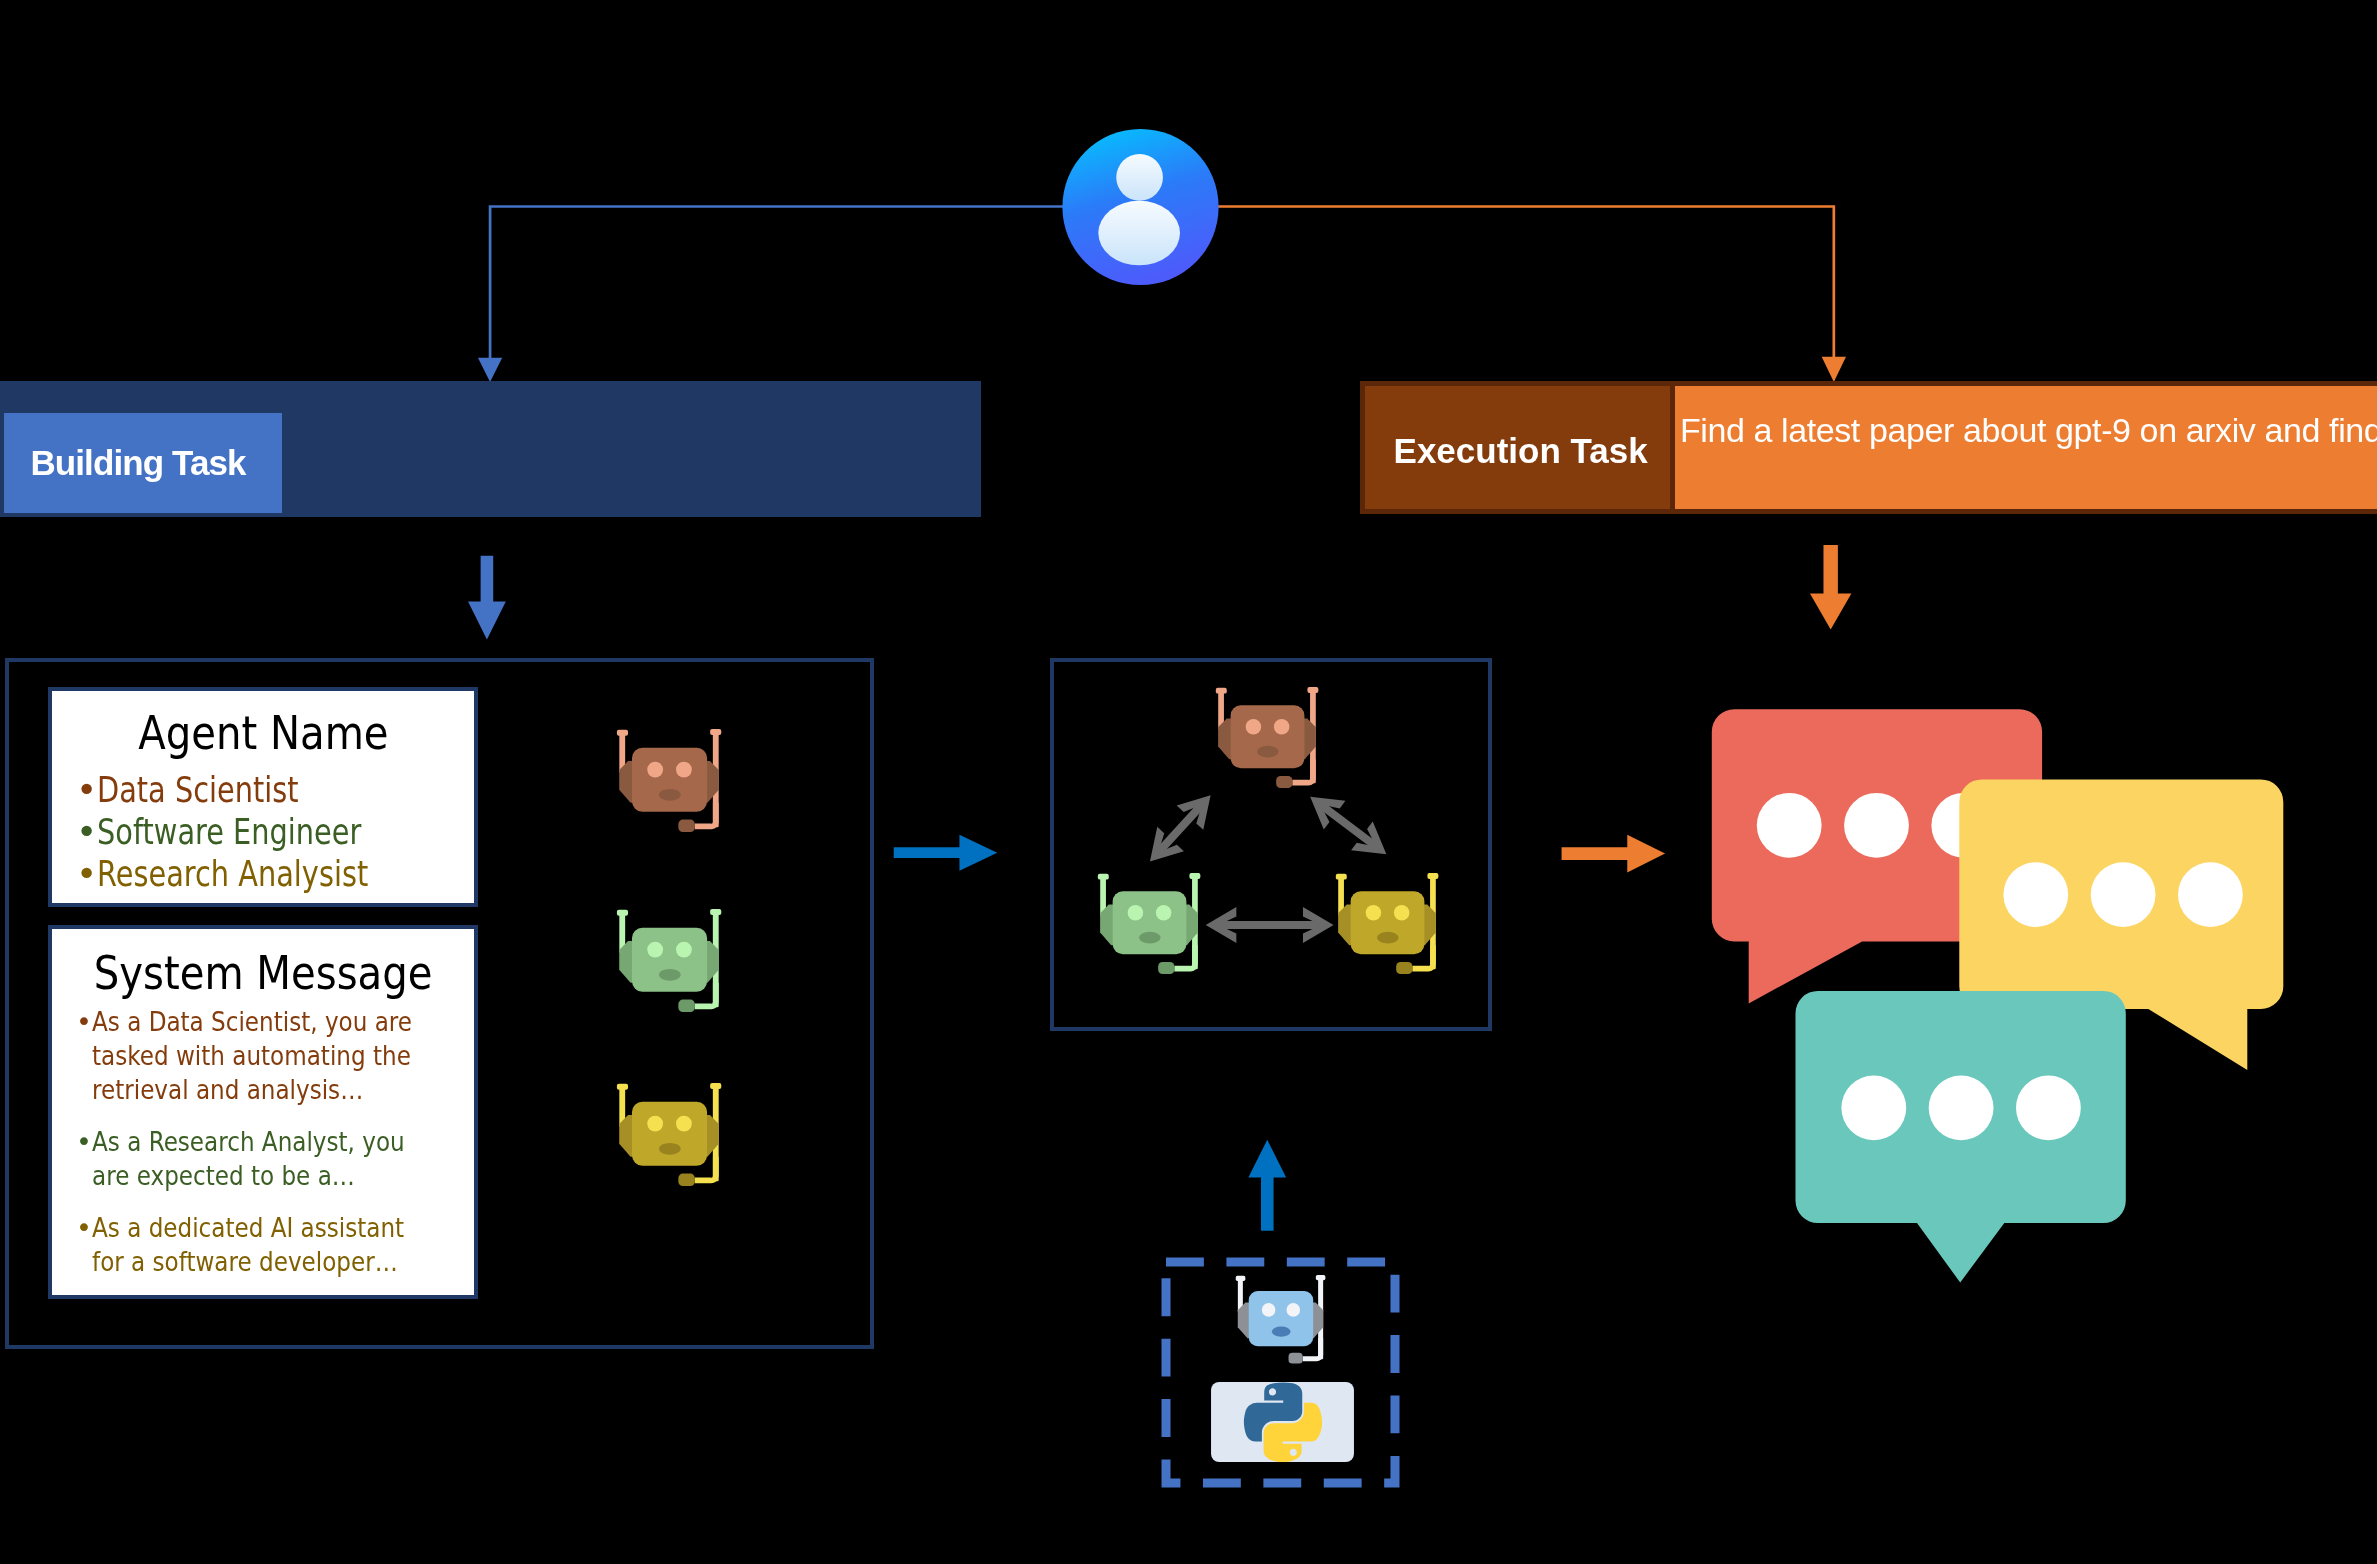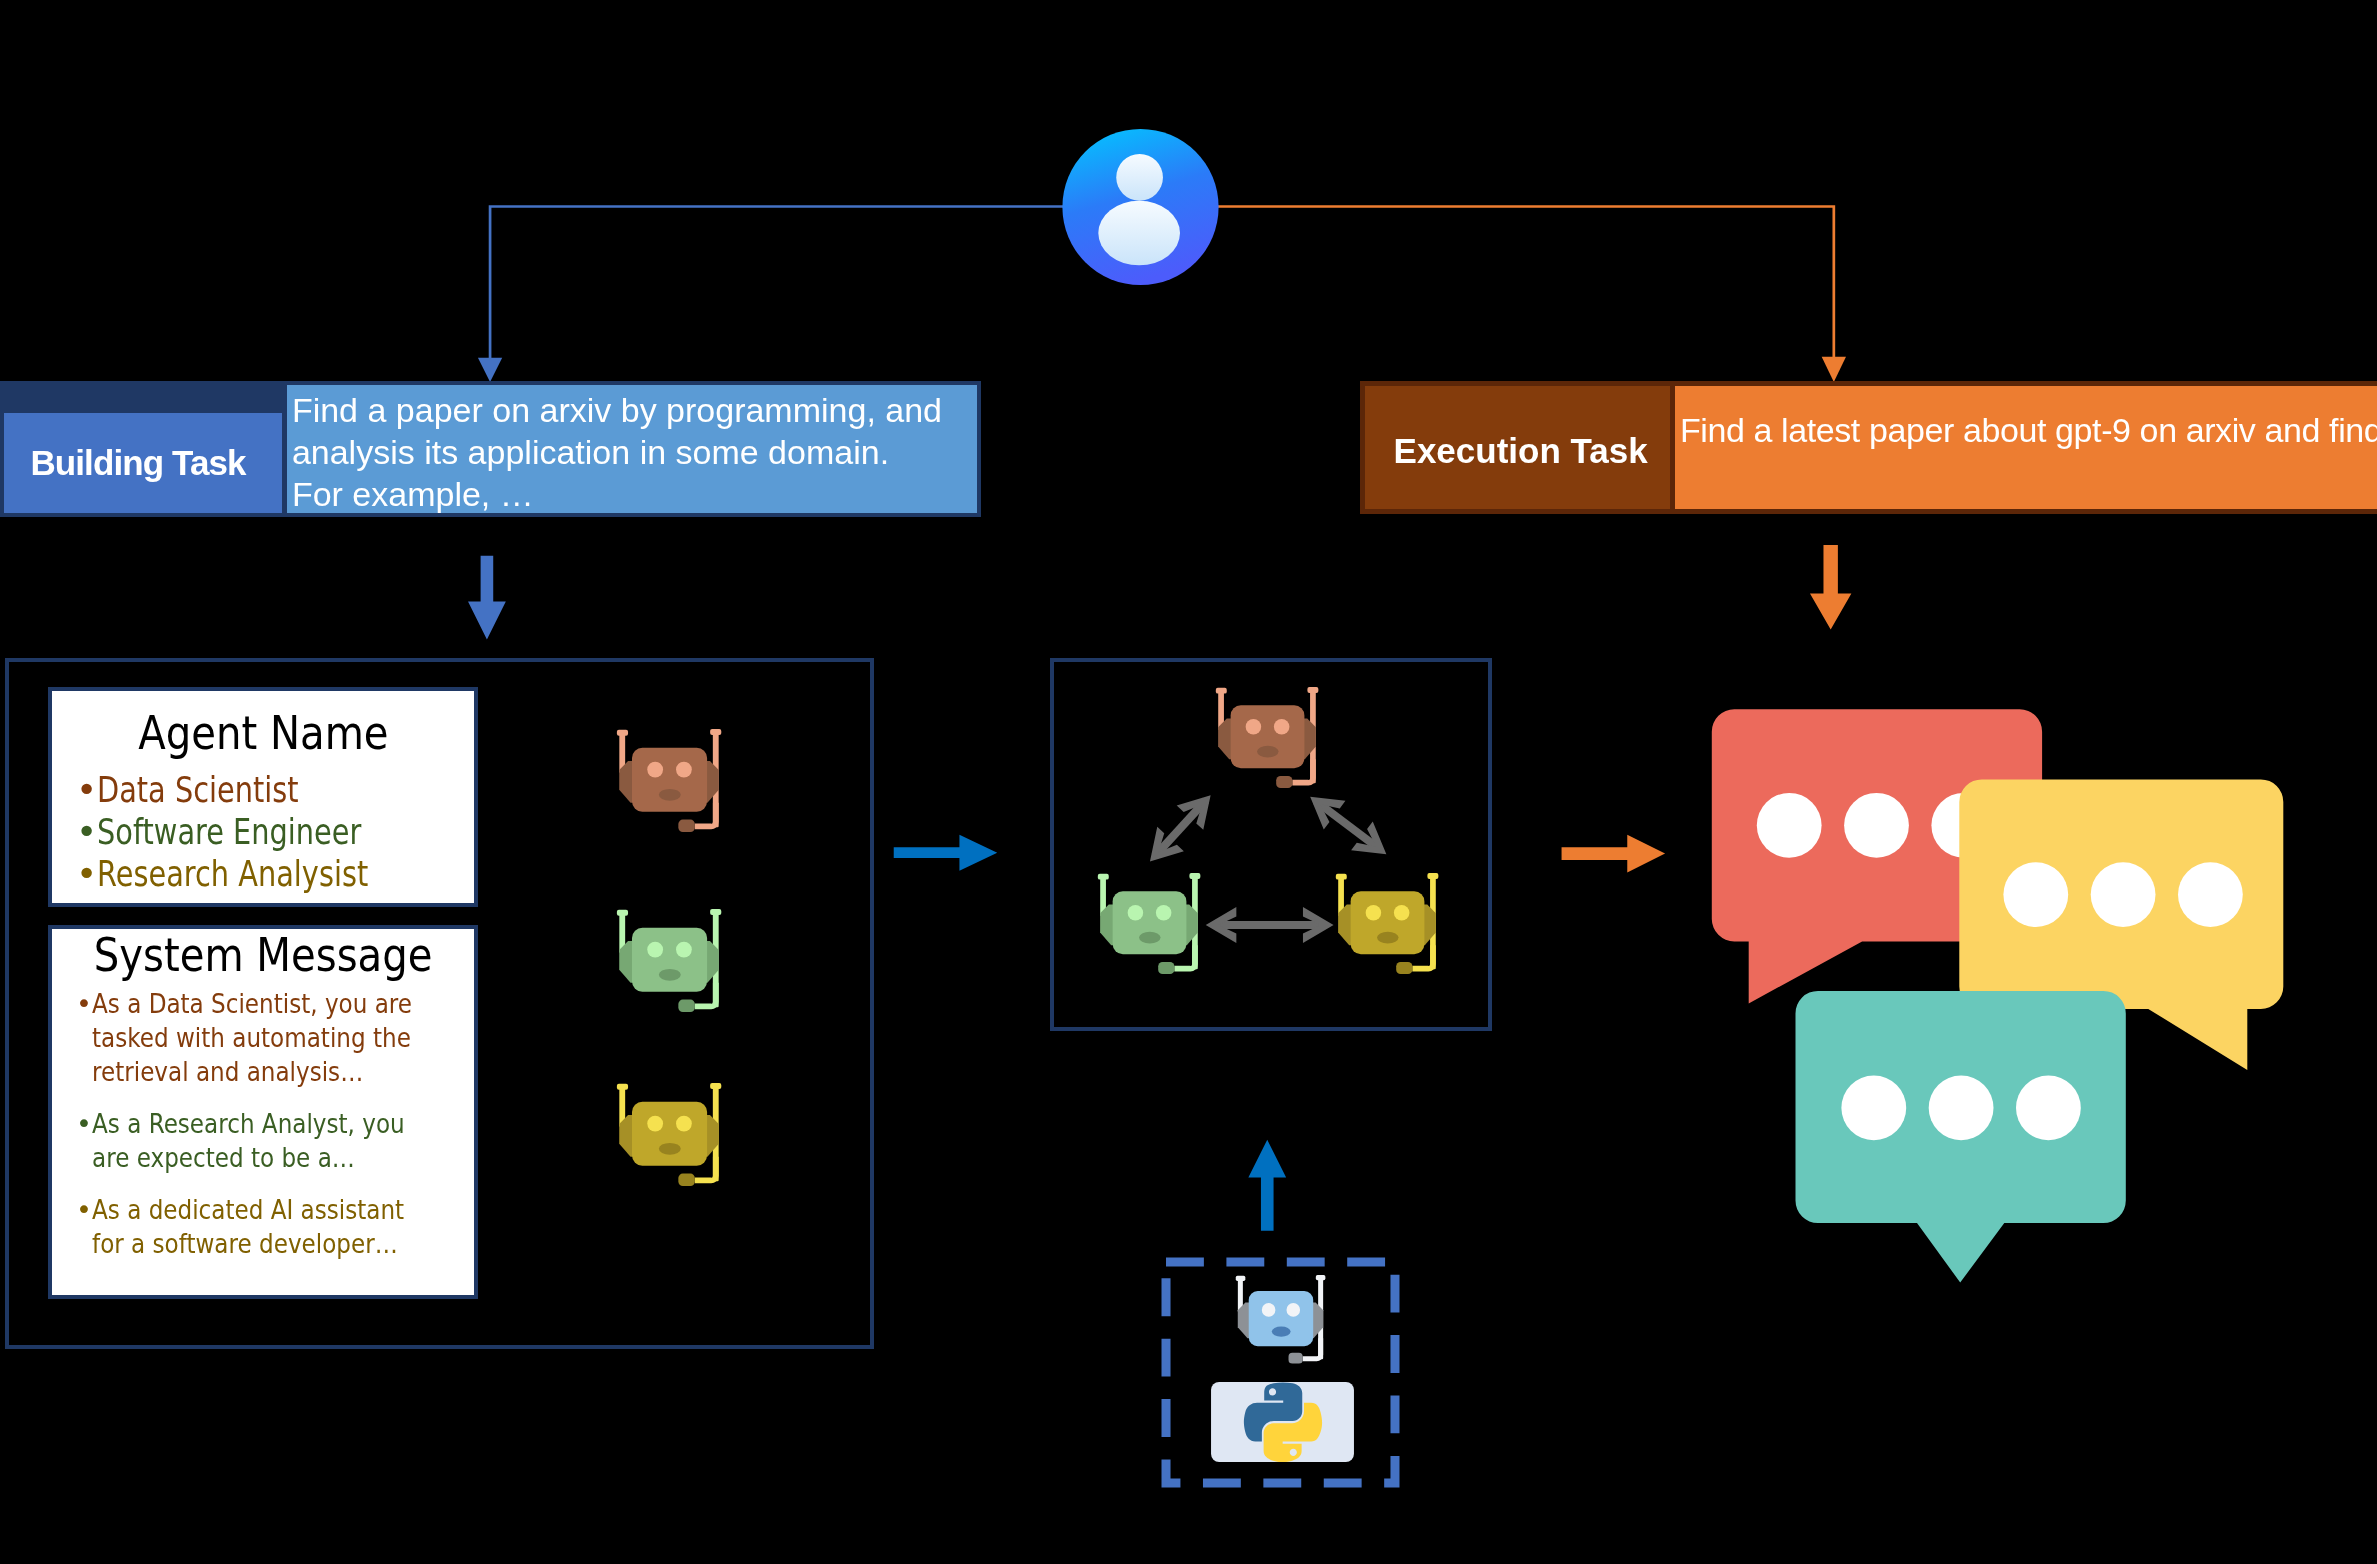--- a/index.html
+++ b/index.html
@@ -66,25 +66,20 @@
     <circle cx="86" cy="55" r="26" fill="url(#avPerson2)"></circle>
     <ellipse cx="85.5" cy="117" rx="45.5" ry="36" fill="url(#avPerson2)"></ellipse>
   </g>
 </svg>
 
 <div class="taskbar" style="left:0px;top:381px;width:981px;height:136px;border:4.5px solid #1f3864;background:#1f3864;">
   <div class="task-label" style="width:278px;background:#4472c4;font-size:35px;letter-spacing:-0.9px;padding-right:10px;box-sizing:border-box;margin-top:28px;">
     <span>Building Task</span>
   </div>
   <div style="width:4.5px;background:#1f3864;"></div>
-  <div class="task-body" style="flex:1;background:#5b9bd5;font-size:34px;line-height:42px;padding:3.6px 0 0 5.4px;">
-    <div>Find a paper on arxiv by programming, and</div>
-    <div>analysis its application in some domain.</div>
-    <div>For example, …</div>
-  </div>
 </div>
 
 <div class="taskbar" style="left:1360px;top:381px;width:1087px;height:133px;border:5.4px solid #5c2608;background:#5c2608;">
   <div class="task-label" style="width:305px;background:#843c0c;font-size:35px;letter-spacing:0px;padding:7.2px 0 0 6.3px;box-sizing:border-box;">
     <span>Execution Task</span>
   </div>
   <div style="width:5.4px;background:#5c2608;"></div>
   <div class="task-body" style="flex:1;background:#ed7d31;font-size:34px;line-height:42px;padding:23.4px 0 0 4.5px;letter-spacing:-0.4px;">
     <div>Find a latest paper about gpt-9 on arxiv and find</div>
   </div>
@@ -112,21 +107,21 @@
       <span class="cx" style="transform:scaleX(.80)">Software Engineer</span>
     </li>
     <li style="color:#806000;">
       <span class="bl">•</span>
       <span class="cx" style="transform:scaleX(.80)">Research Analysist</span>
     </li>
   </ul>
 </div>
 
 <div class="whitebox" style="left:48px;top:925px;width:430px;height:374px;border:4.5px solid #1f3864;">
-  <div class="wb-title" style="font-size:47px;line-height:52px;"><span class="cxc">System Message</span></div>
+  <div class="wb-title" style="font-size:47px;line-height:52px;margin-top:18px;"><span class="cxc">System Message</span></div>
   <ul class="bullets" style="font-size:27px;line-height:34px;margin-top:6.3px;padding-left:24px;white-space:nowrap;">
     <li style="color:#843c0c;margin-bottom:18px;">
       <span class="bl">•</span>
       <span>
         <span class="cx">As a Data Scientist, you are</span><br>
         <span class="cx">tasked with automating the</span><br>
         <span class="cx">retrieval and analysis…</span>
       </span>
     </li>
     <li style="color:#3a5e23;margin-bottom:18px;">

